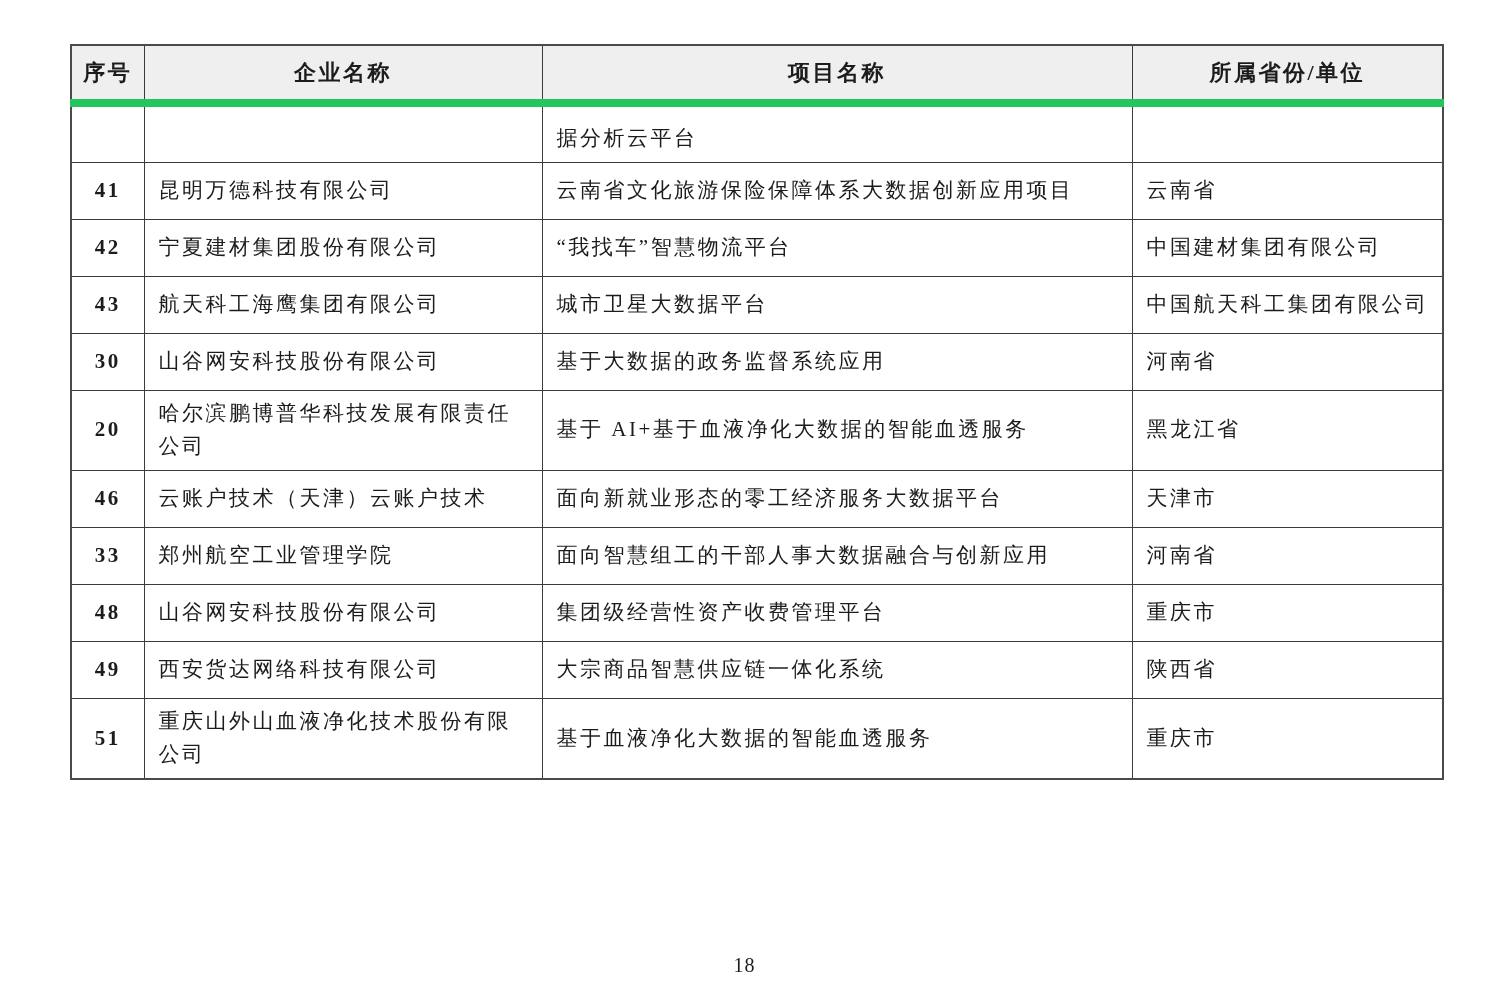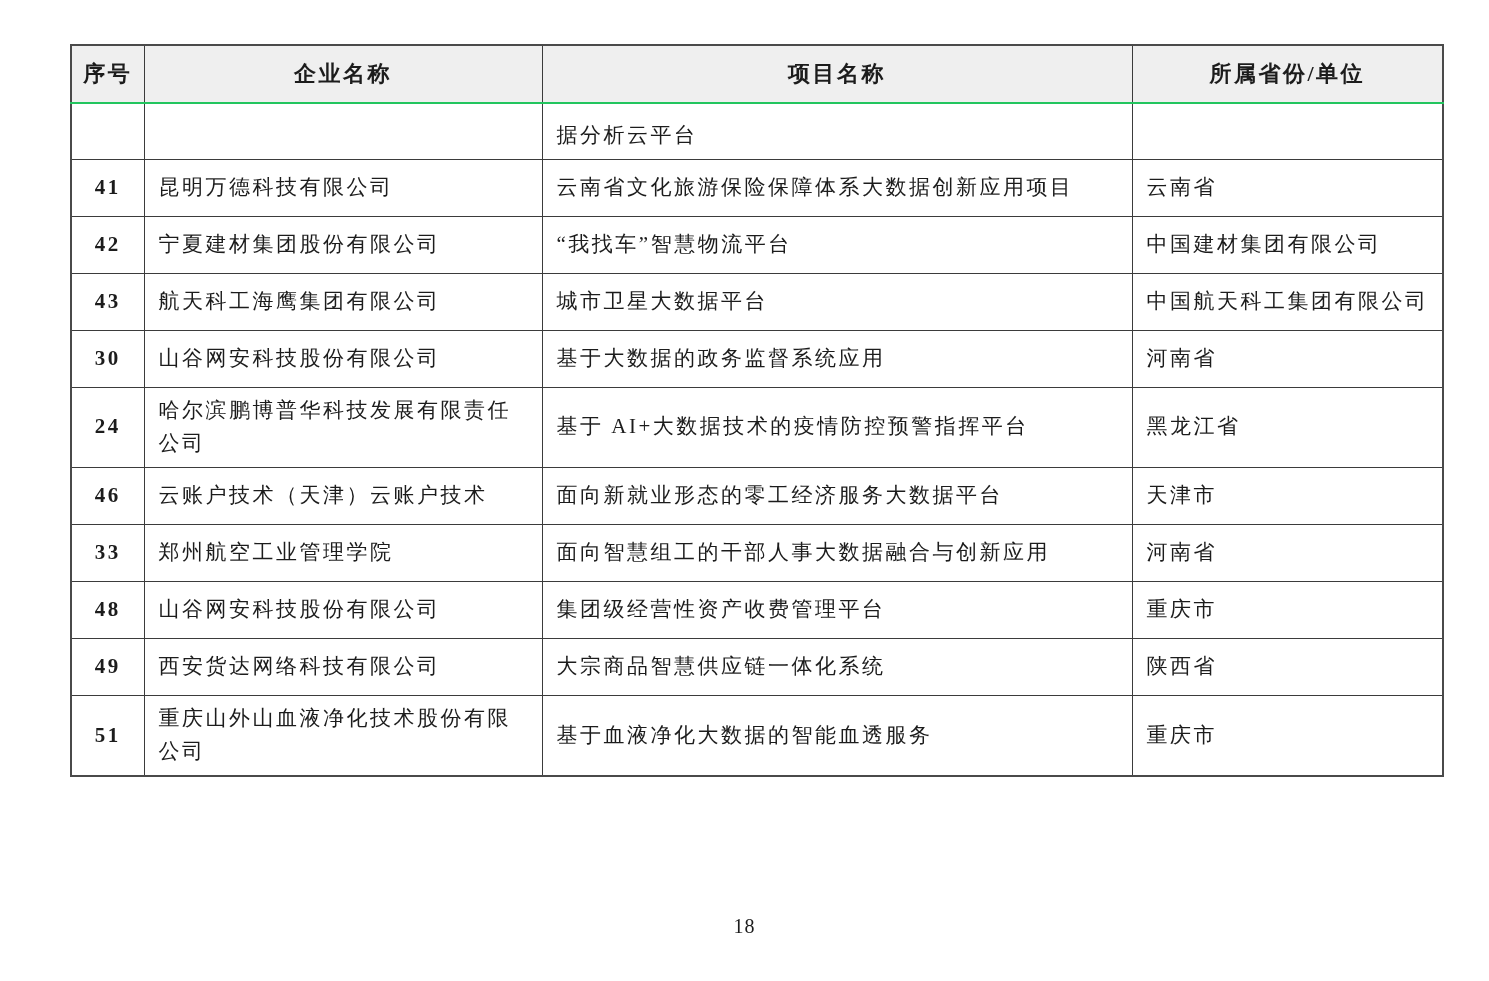--- a/index.html
+++ b/index.html
@@ -28,36 +28,36 @@
     line-height: 1.6;
     vertical-align: middle;
     overflow: hidden;
   }
   table.doc-table thead th {
     background: #efefef;
     font-weight: bold;
     font-size: 22px;
     text-align: center;
     height: 58px;
-    border-bottom: 2px solid #22c55e;
+    border-bottom: 8px solid #22c55e;
   }
   td.col-no { text-align: center; height: 57px; font-weight: bold; }
   td.col-company, td.col-project, td.col-province {
     text-align: left;
     padding: 6px 12px 6px 14px;
   }
   tr.carryover-row td { height: 55px; }
   tr.carryover-row td.col-project {
     vertical-align: top;
     padding-top: 15px;
   }
   .page-number {
     position: absolute;
     left: 0; right: 0;
-    top: 915px;
+    top: 954px;
     text-align: center;
     font-size: 20px;
     letter-spacing: 1px;
     color: #1c1c1c;
   }
 </style>
 </head>
 <body>
 
 <div class="doc-table-wrap">
@@ -101,23 +101,23 @@
           <td class="col-project">城市卫星大数据平台</td>
           <td class="col-province">中国航天科工集团有限公司</td>
         </tr>
         <tr class="data-row">
           <td class="col-no">30</td>
           <td class="col-company">山谷网安科技股份有限公司</td>
           <td class="col-project">基于大数据的政务监督系统应用</td>
           <td class="col-province">河南省</td>
         </tr>
         <tr class="data-row">
-          <td class="col-no">24</td>
+          <td class="col-no">20</td>
           <td class="col-company">哈尔滨鹏博普华科技发展有限责任公司</td>
-          <td class="col-project">基于 AI+大数据技术的疫情防控预警指挥平台</td>
+          <td class="col-project">基于 AI+基于血液净化大数据的智能血透服务</td>
           <td class="col-province">黑龙江省</td>
         </tr>
         <tr class="data-row">
           <td class="col-no">46</td>
           <td class="col-company">云账户技术（天津）云账户技术</td>
           <td class="col-project">面向新就业形态的零工经济服务大数据平台</td>
           <td class="col-province">天津市</td>
         </tr>
         <tr class="data-row">
           <td class="col-no">33</td>

